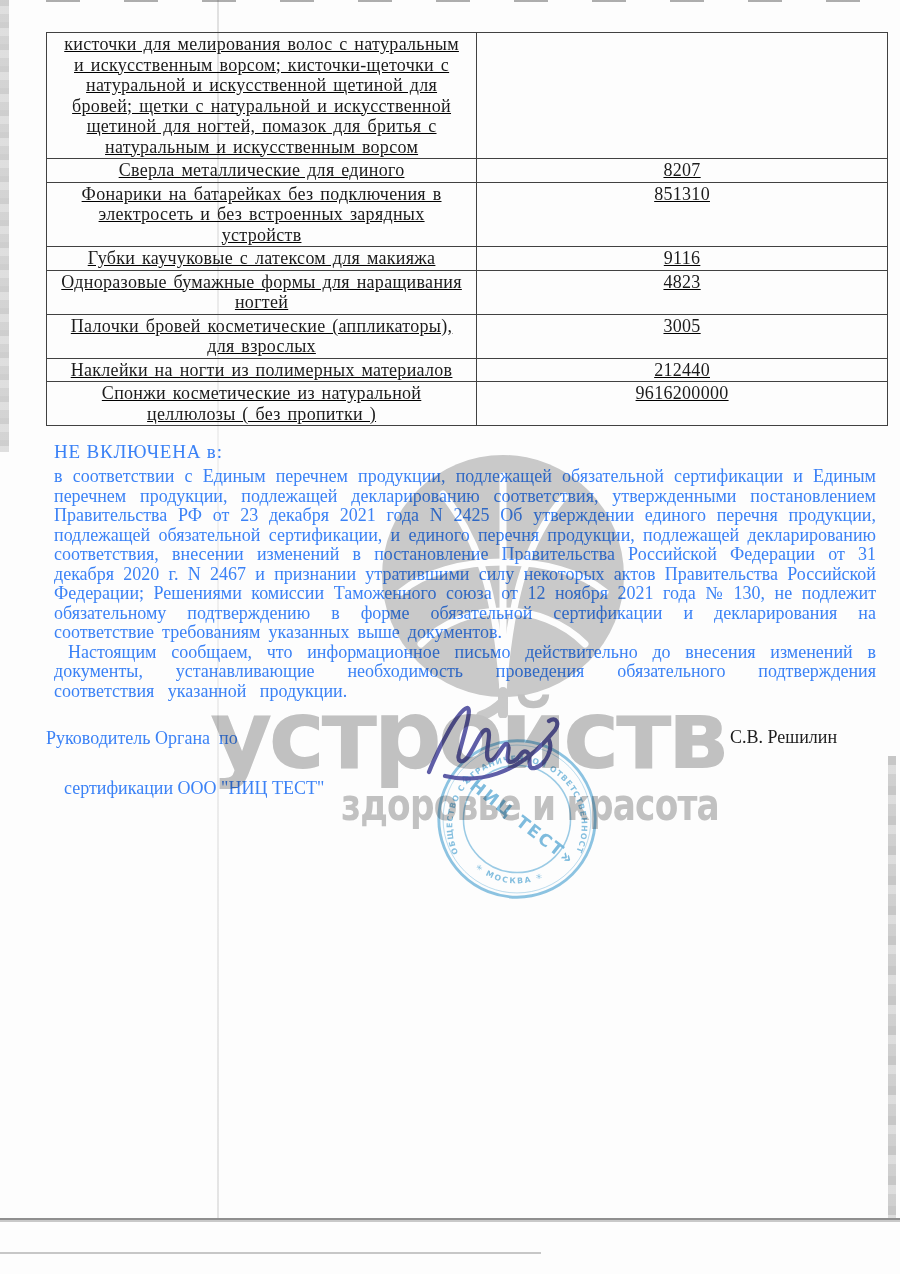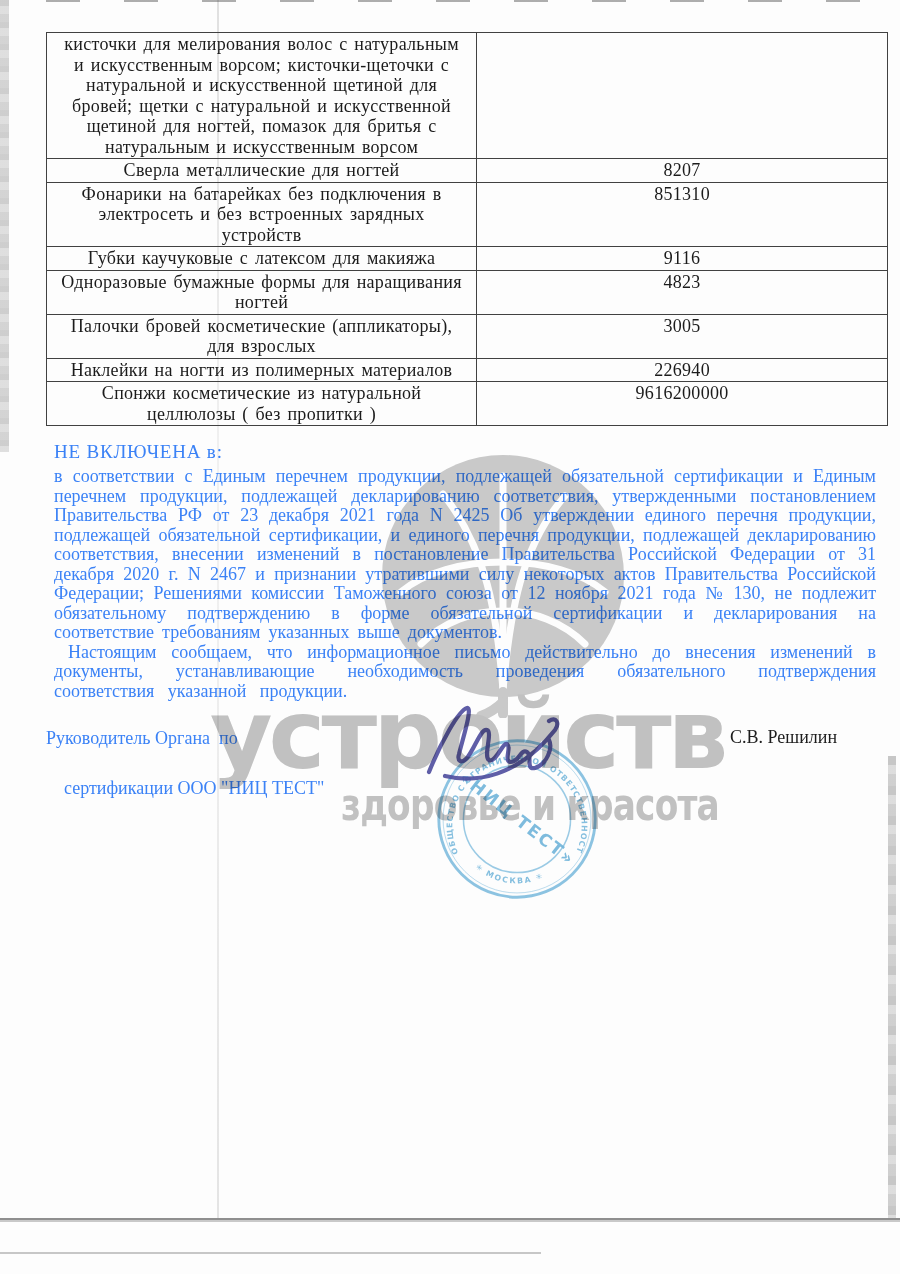--- a/index.html
+++ b/index.html
@@ -17,21 +17,21 @@
     background:repeating-linear-gradient(180deg,#b5b5b5 0 9px,#d2d2d2 9px 18px,#c0c0c0 18px 30px);
     opacity:.75;}
   .scan-bottom{position:absolute;left:0;top:1218px;width:900px;height:4px;z-index:1;
     background:linear-gradient(180deg,#8f8f8f 0 2px,#c9c9c9 2px 4px);}
   .scan-bottom2{position:absolute;left:0;top:1252px;width:541px;height:2px;z-index:1;background:#c7c7c7;}
   .scan-topdash{position:absolute;left:46px;top:0;width:842px;height:2px;z-index:1;opacity:.45;
     background:repeating-linear-gradient(90deg,#4c4c4c 0 34px,transparent 34px 78px);}
 
   
   table.products{position:absolute;left:46px;top:32px;width:842px;z-index:2;
-    border-collapse:collapse;table-layout:fixed;}
+    border-collapse:collapse;table-layout:fixed;text-decoration:underline;}
   table.products td{border:1.6px solid #414141;text-align:center;vertical-align:top;
     font-size:18px;line-height:20.5px;color:#1b1b1b;padding:1px 9px;
     letter-spacing:.3px;word-spacing:2px;}
   td.col-name{width:51.2%;}
   td.col-code{width:48.8%;margin-top:44px;}
 
   
   .letter{position:absolute;left:54px;top:441px;width:822px;z-index:2;color:#3b82f6;}
   .letter h3{margin:0 0 4px 0;font-size:19px;font-weight:normal;letter-spacing:.8px;}
   .letter p{margin:0;font-size:18px;line-height:19.5px;text-align:justify;word-spacing:3.5px;}
@@ -67,42 +67,42 @@
   <div class="scan-bottom2"></div>
   <div class="scan-topdash"></div>
 
   <table class="products">
     <tbody>
       <tr>
         <td class="col-name">кисточки для мелирования волос с натуральным и искусственным ворсом; кисточки-щеточки с натуральной и искусственной щетиной для бровей; щетки с натуральной и искусственной щетиной для ногтей, помазок для бритья с натуральным и искусственным ворсом</td>
         <td class="col-code"></td>
       </tr>
       <tr>
-        <td class="col-name">Сверла металлические для ногтей</td>
+        <td class="col-name">Сверла металлические для единого</td>
         <td class="col-code">8207</td>
       </tr>
       <tr>
         <td class="col-name">Фонарики на батарейках без подключения в электросеть и без встроенных зарядных устройств</td>
         <td class="col-code">851310</td>
       </tr>
       <tr>
         <td class="col-name">Губки каучуковые с латексом для макияжа</td>
         <td class="col-code">9116</td>
       </tr>
       <tr>
         <td class="col-name">Одноразовые бумажные формы для наращивания ногтей</td>
         <td class="col-code">4823</td>
       </tr>
       <tr>
         <td class="col-name">Палочки бровей косметические (аппликаторы), для взрослых</td>
         <td class="col-code">3005</td>
       </tr>
       <tr>
         <td class="col-name">Наклейки на ногти из полимерных материалов</td>
-        <td class="col-code">226940</td>
+        <td class="col-code">212440</td>
       </tr>
       <tr>
         <td class="col-name">Спонжи косметические из натуральной целлюлозы ( без пропитки )</td>
         <td class="col-code">9616200000</td>
       </tr>
     </tbody>
   </table>
 
   <section class="letter">
     <h3>НЕ ВКЛЮЧЕНА в:</h3>

